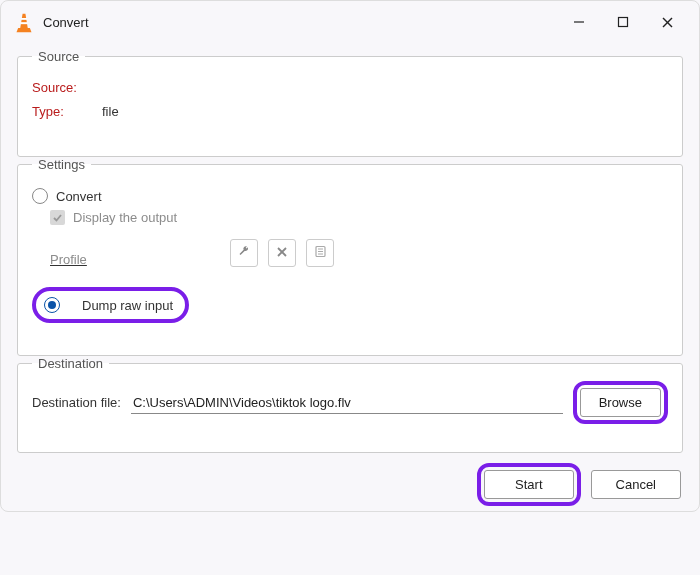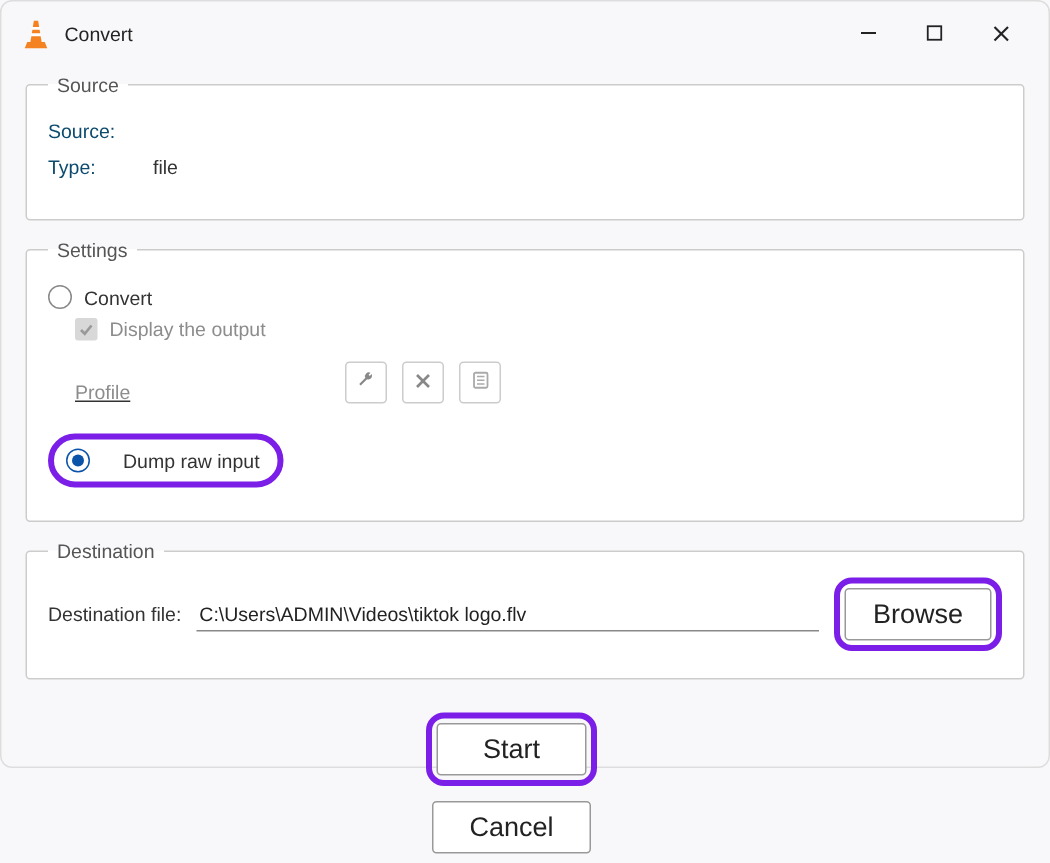--- a/index.html
+++ b/index.html
@@ -8,25 +8,25 @@
     .window { width: 700px; height: 512px; background: #f8f7fa; border: 1px solid #ddd; border-radius: 8px; display: flex; flex-direction: column; }
     
     .titlebar { display: flex; align-items: center; padding: 8px 10px 6px 14px; height: 40px; }
     .titlebar .app-icon { width: 18px; height: 18px; margin-right: 10px; }
     .titlebar .title { font-size: 13px; color: #222; }
     .titlebar .spacer { flex: 1; }
     .winbtn { width: 44px; height: 30px; display: flex; align-items: center; justify-content: center; cursor: pointer; }
     
     .content { padding: 8px 16px 0 16px; flex: 1; }
     
-    fieldset { border: 1px solid #ccc; border-radius: 3px; margin-bottom: 12px; padding: 10px 14px 18px 14px; background: #fff; }
+    fieldset { border: 1px solid #ccc; border-radius: 3px; padding: 10px 14px 28px 14px; background: #fff; }
     legend { padding: 0 6px; color: #555; font-size: 13px; }
     
     .row { display: flex; align-items: center; margin: 6px 0; gap: 10px; }
-    .row .lbl { min-width: 58px; color: #0c4a6e; }
+    .row .lbl { min-width: 58px; color: #b91c1c; }
     .underline-input { flex: 1; border: none; border-bottom: 1px solid #888; background: transparent; padding: 3px 2px; font-size: 13px; font-family: inherit; color: #222; }
     .underline-input:read-only { color: #333; }
     .typeval { padding: 3px 2px; color: #333; }
     
     .radio-row { display: flex; align-items: center; gap: 8px; margin: 6px 0; }
     .radio { width: 16px; height: 16px; border-radius: 50%; border: 1.5px solid #888; display: inline-flex; align-items: center; justify-content: center; cursor: pointer; }
     .radio.selected { border-color: #0a53a8; }
     .radio.selected::after { content: ""; width: 8px; height: 8px; border-radius: 50%; background: #0a53a8; }
     
     .check-row { display: flex; align-items: center; gap: 8px; margin: 6px 0 6px 18px; color: #8c8c8c; }
@@ -34,23 +34,23 @@
     
     .profile-row { display: flex; align-items: flex-end; gap: 10px; margin: 14px 0 6px 18px; text-decoration: underline; }
     .profile-label { min-width: 50px; color: #8c8c8c; margin-right: 120px; }
     .combo { flex: 1; border: 1px solid #ccc; border-radius: 3px; background: #fff; padding: 6px 8px; color: #777; display: flex; align-items: center; justify-content: space-between; cursor: pointer; min-width: 200px; }
     .iconbtn { width: 28px; height: 28px; border: 1px solid #ccc; border-radius: 3px; background: #fff; display: flex; align-items: center; justify-content: center; cursor: pointer; color: #888; }
     
     .dump-wrap { display: inline-flex; align-items: center; gap: 22px; margin: 14px 0 4px 0; border: 4px solid #7a1ee8; border-radius: 18px; padding: 6px 12px 6px 8px; }
     
     .dest-row { display: flex; align-items: center; gap: 10px; }
     .browse-wrap { border: 4px solid #7a1ee8; border-radius: 12px; padding: 3px; }
-    .btn { border: 1px solid #999; border-radius: 3px; background: #fff; padding: 6px 18px; cursor: pointer; font-size: 18px; font-family: inherit; color: #222; }
+    .btn { border: 1px solid #999; border-radius: 3px; background: #fff; padding: 6px 18px; cursor: pointer; font-size: 13px; font-family: inherit; color: #222; }
     
-    .footer { display: flex; justify-content: flex-end; gap: 10px; padding: 10px 18px 16px 0; align-items: center; flex-direction: column; }
+    .footer { display: flex; justify-content: flex-end; gap: 10px; padding: 10px 18px 16px 0; align-items: center; }
     .start-wrap { border: 4px solid #7a1ee8; border-radius: 12px; padding: 3px; }
   </style>
 </head>
 <body>
 
 <div class="window">
 
   <div class="titlebar">
     <span class="app-icon">
       <svg viewBox="0 0 20 24" width="18" height="20">

